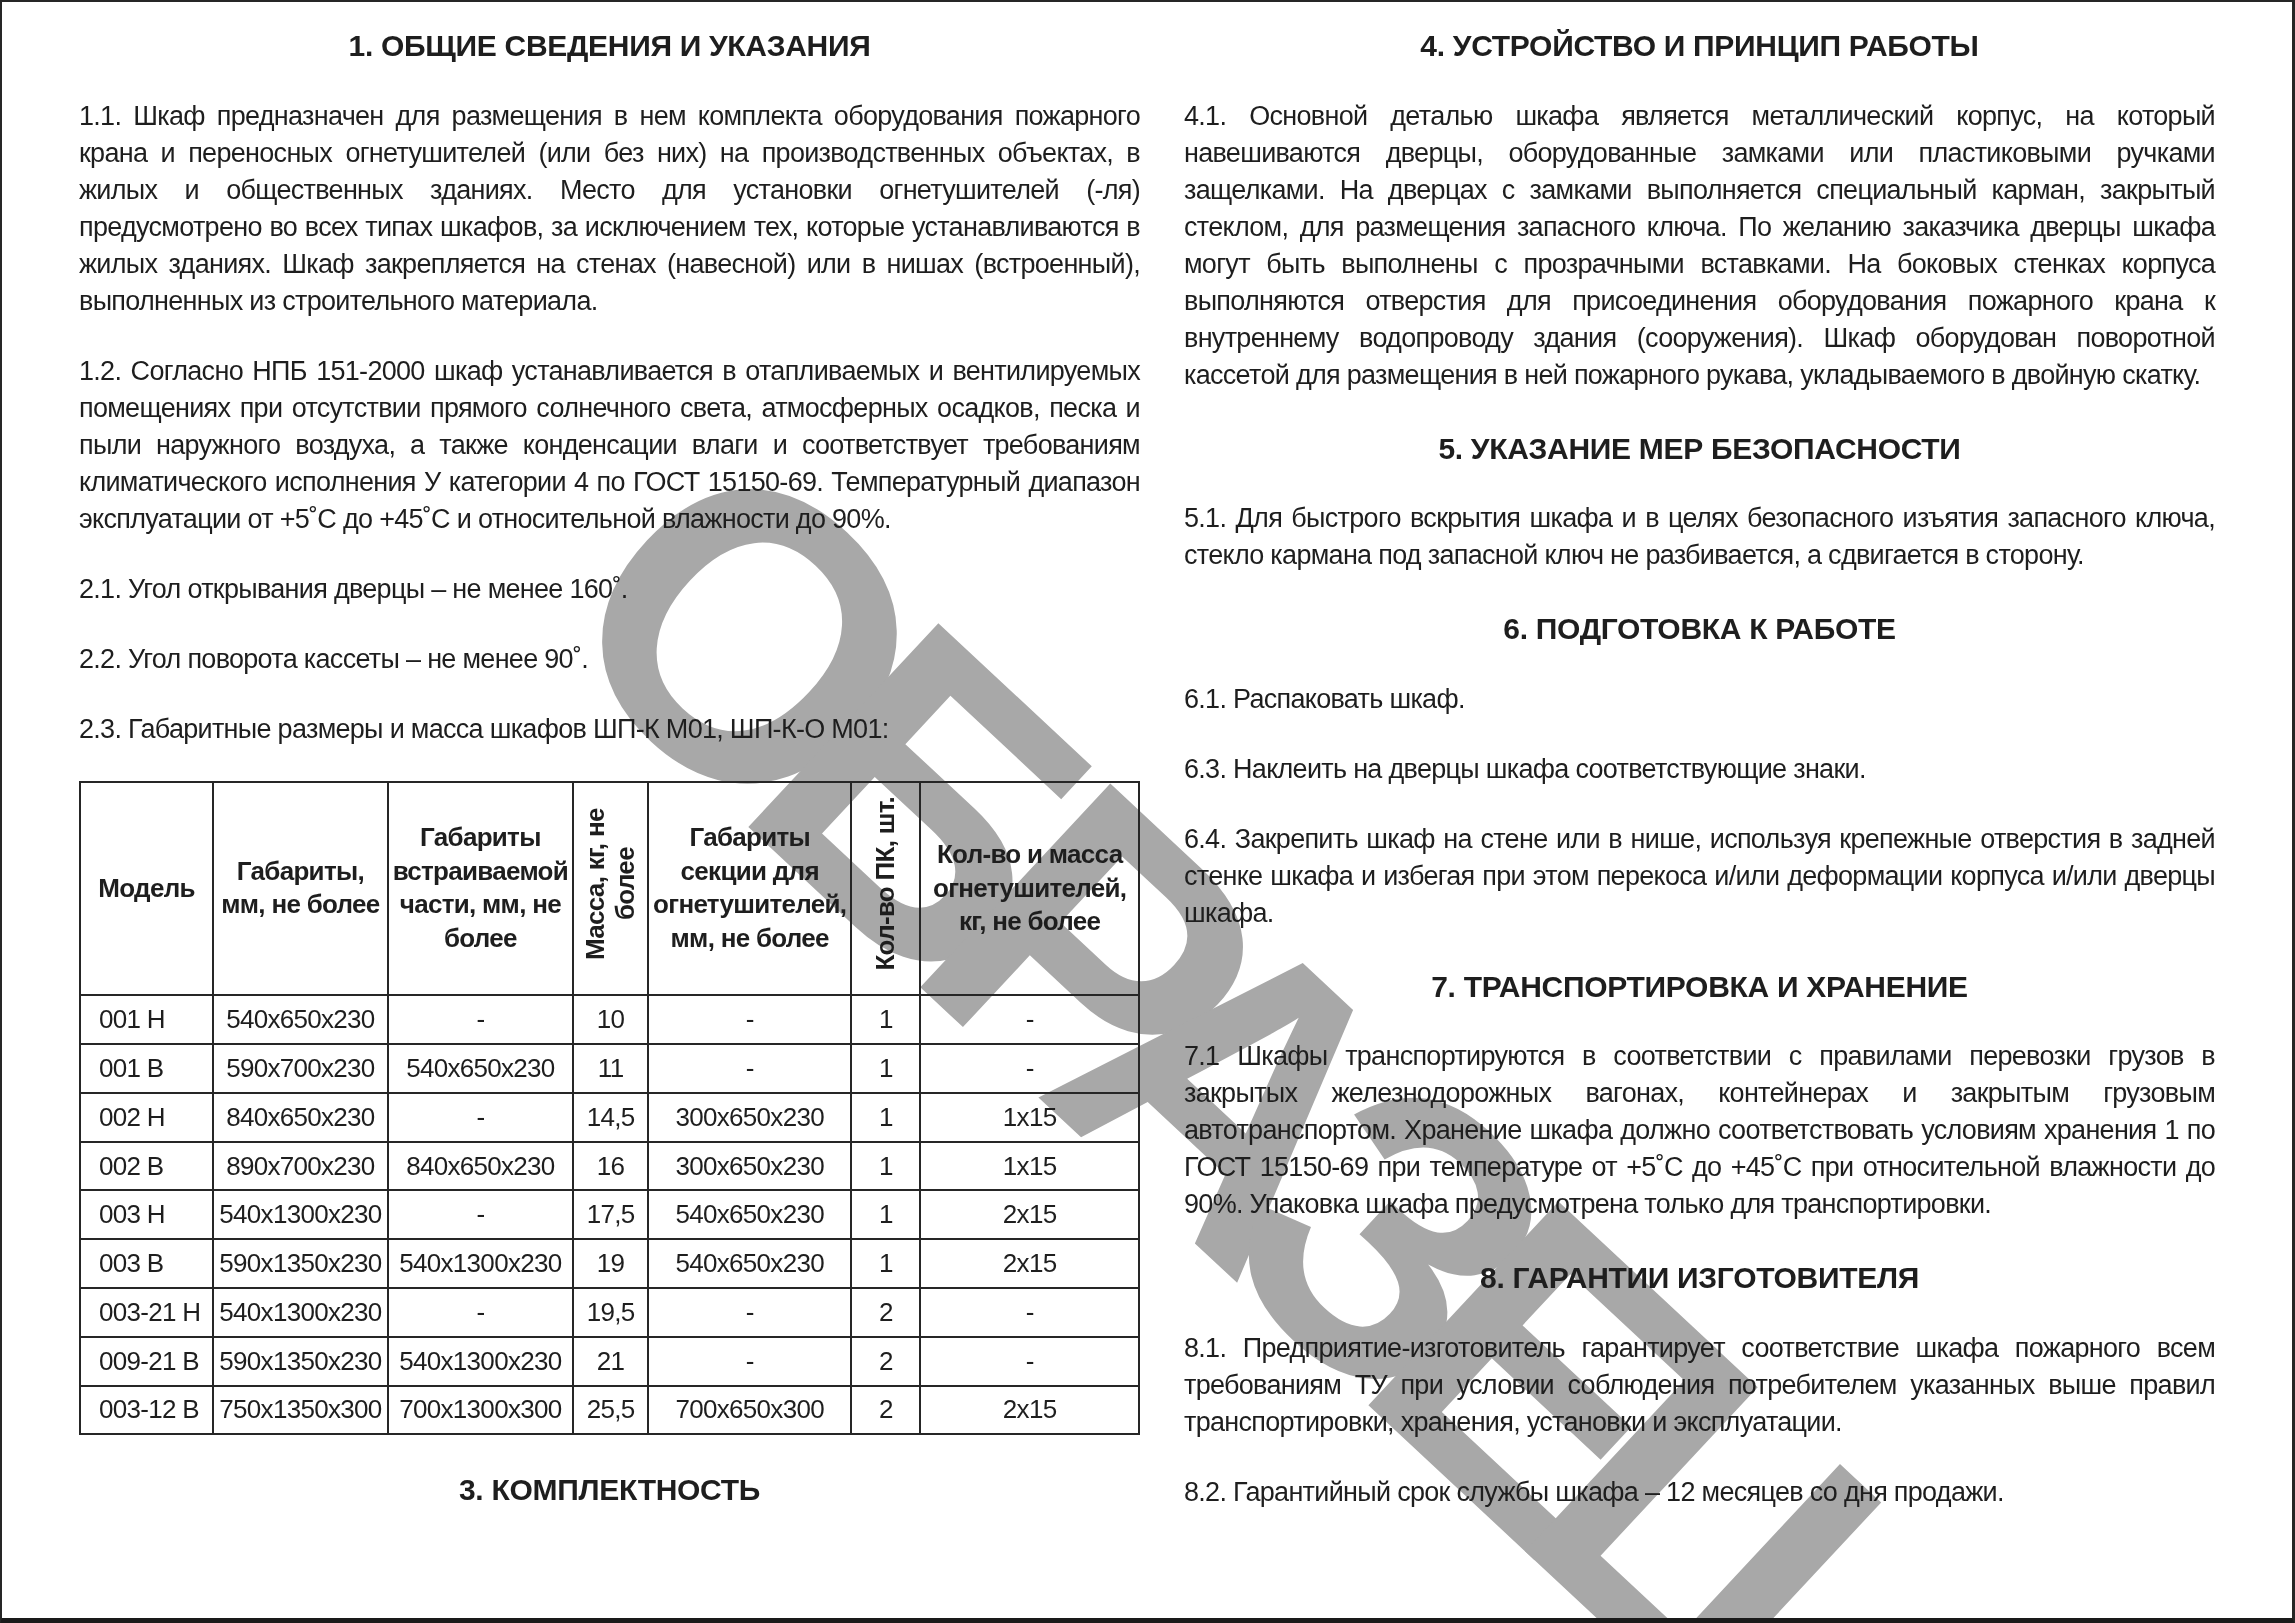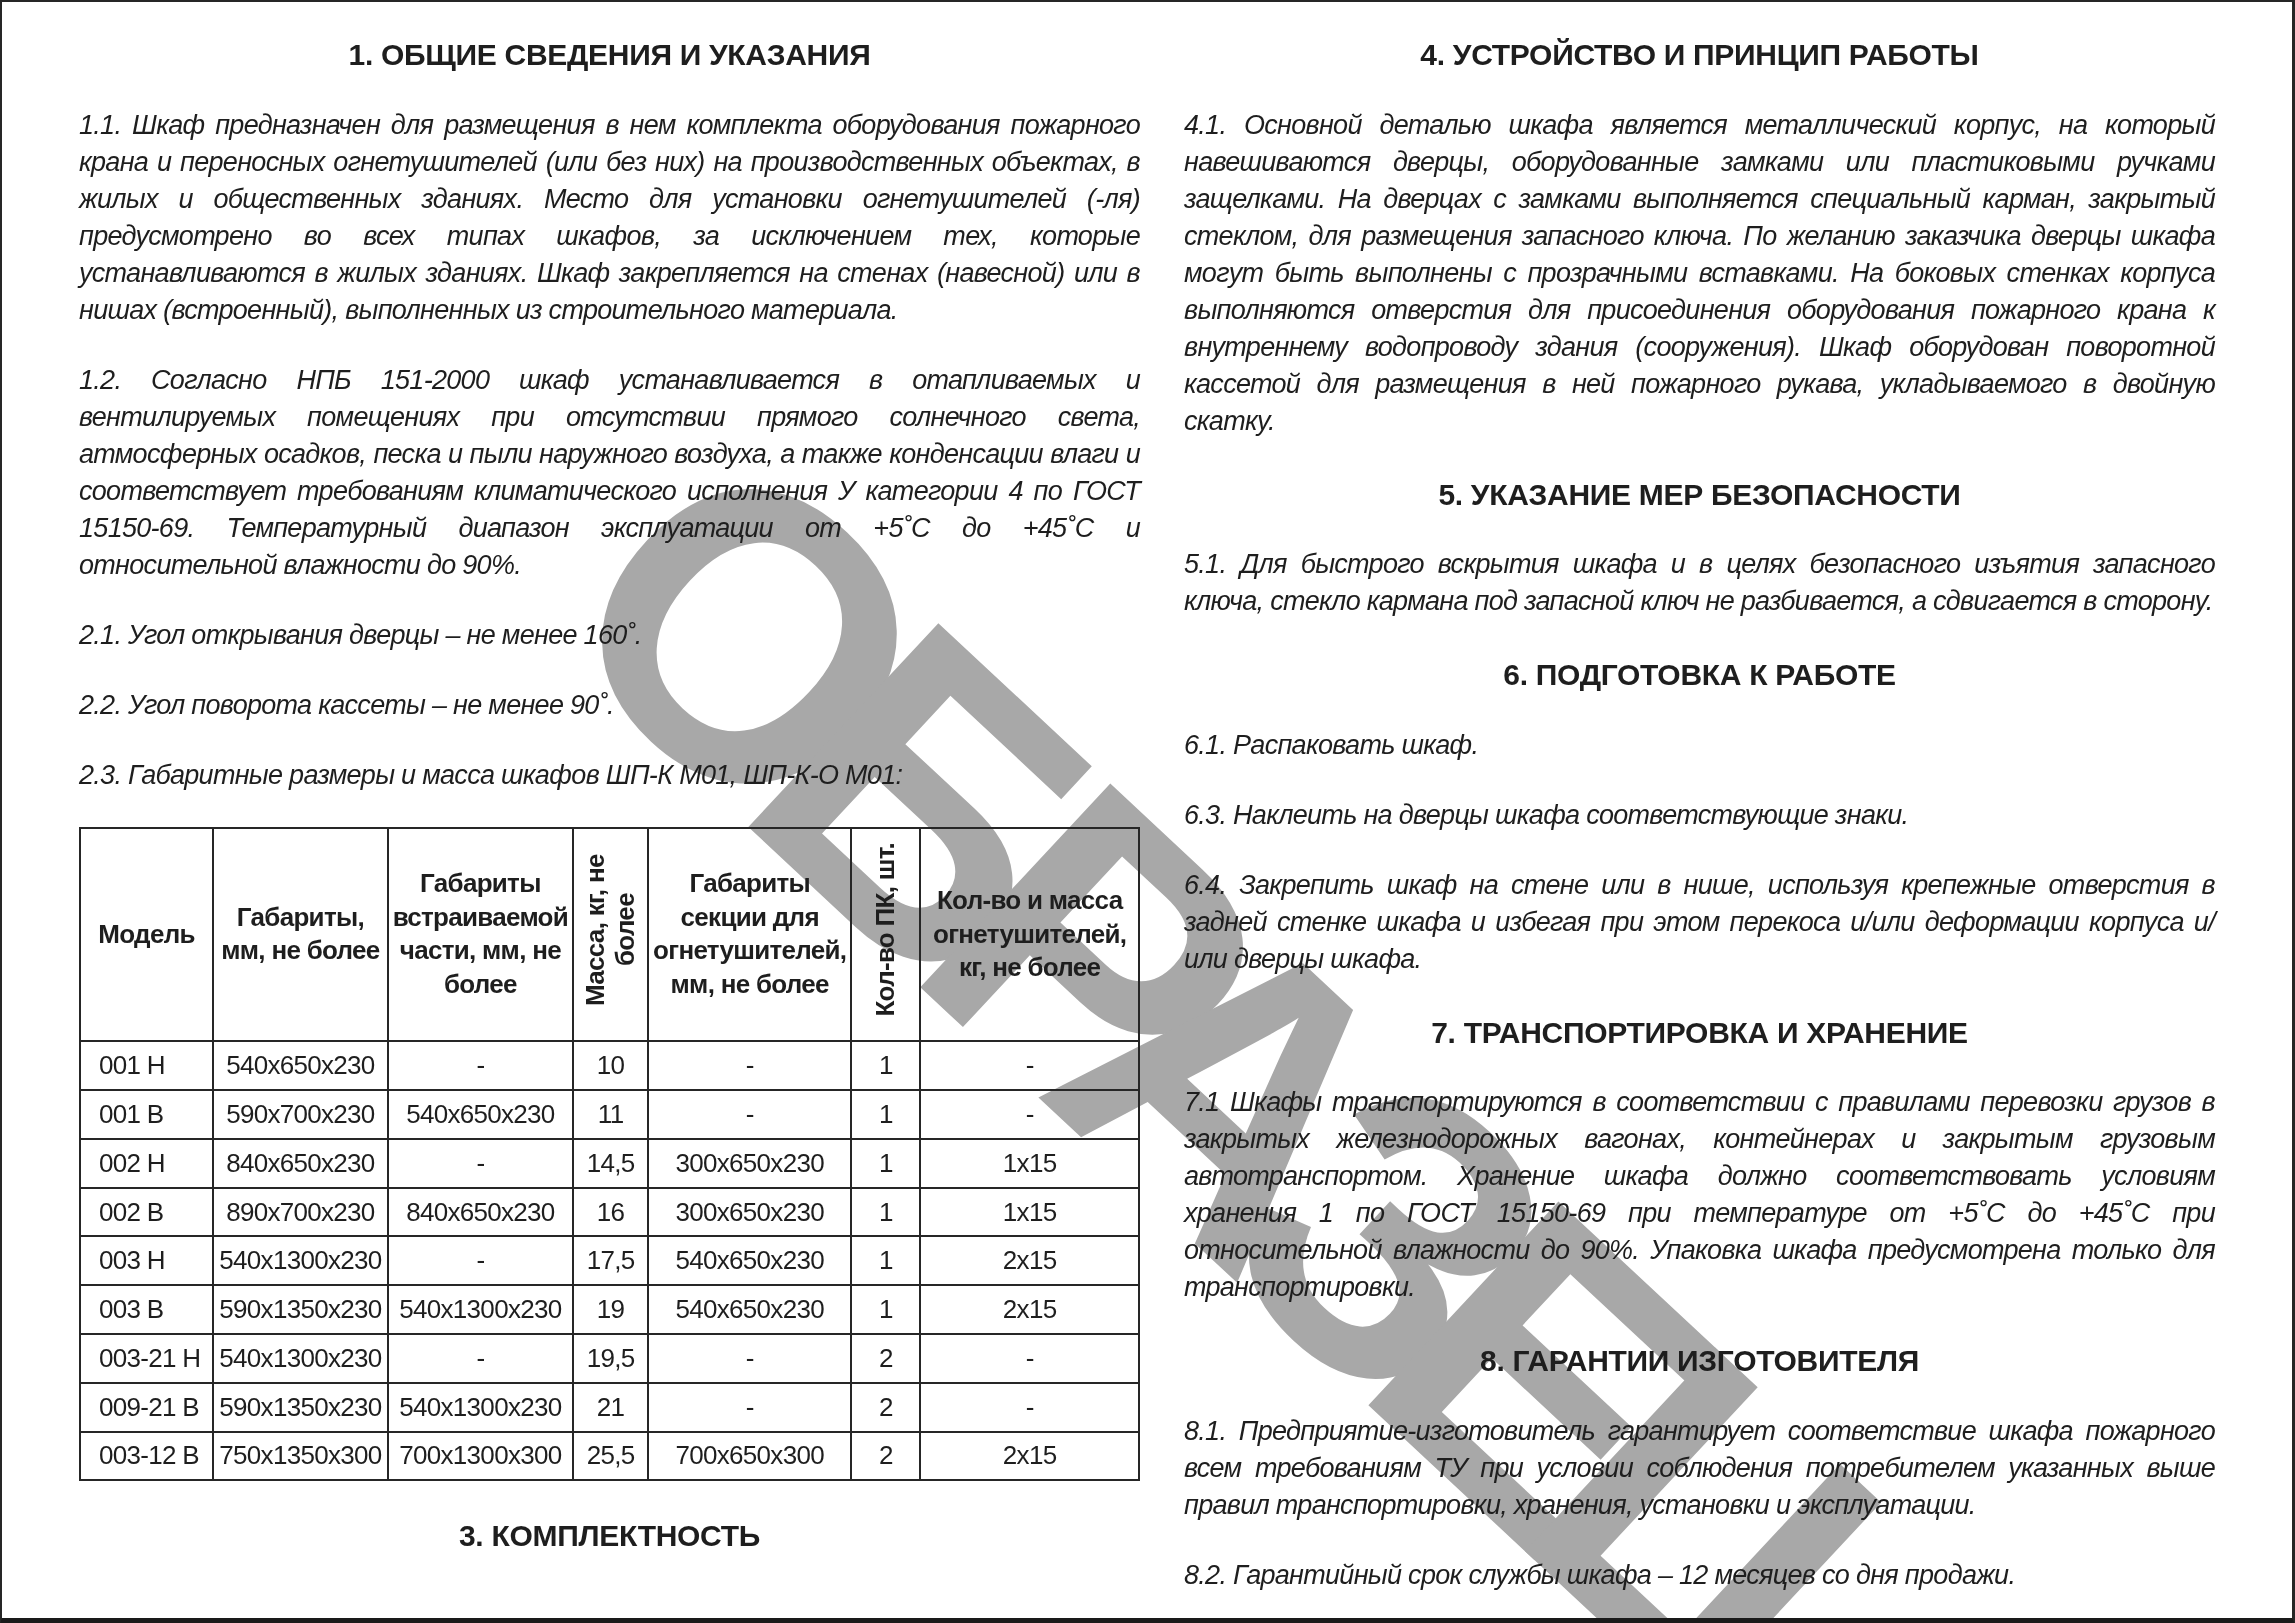--- a/index.html
+++ b/index.html
@@ -42,29 +42,28 @@
   .col.right { max-width:1031px; }
 
   h2.sec-title {
     font-size:30px;
     font-weight:700;
     text-align:center;
     letter-spacing:-0.3px;
     margin:38px 0 34px 0;
     line-height:1.15;
   }
-  .col h2.sec-title:first-child { margin-top:23px; }
+  .col h2.sec-title:first-child { margin-top:14px; }
 
   p.body {
     font-size:27px;
     line-height:37px;
     letter-spacing:-0.7px;
     text-align:justify;
     margin:0 0 33px 0;
-    font-style:italic;
   }
   p.body.nojust { text-align:left; }
 
   table.spec {
     width:100%;
     border-collapse:collapse;
     margin:3.9px 0 38px 0;
     font-size:25.5px;
     letter-spacing:-0.7px;
   }

